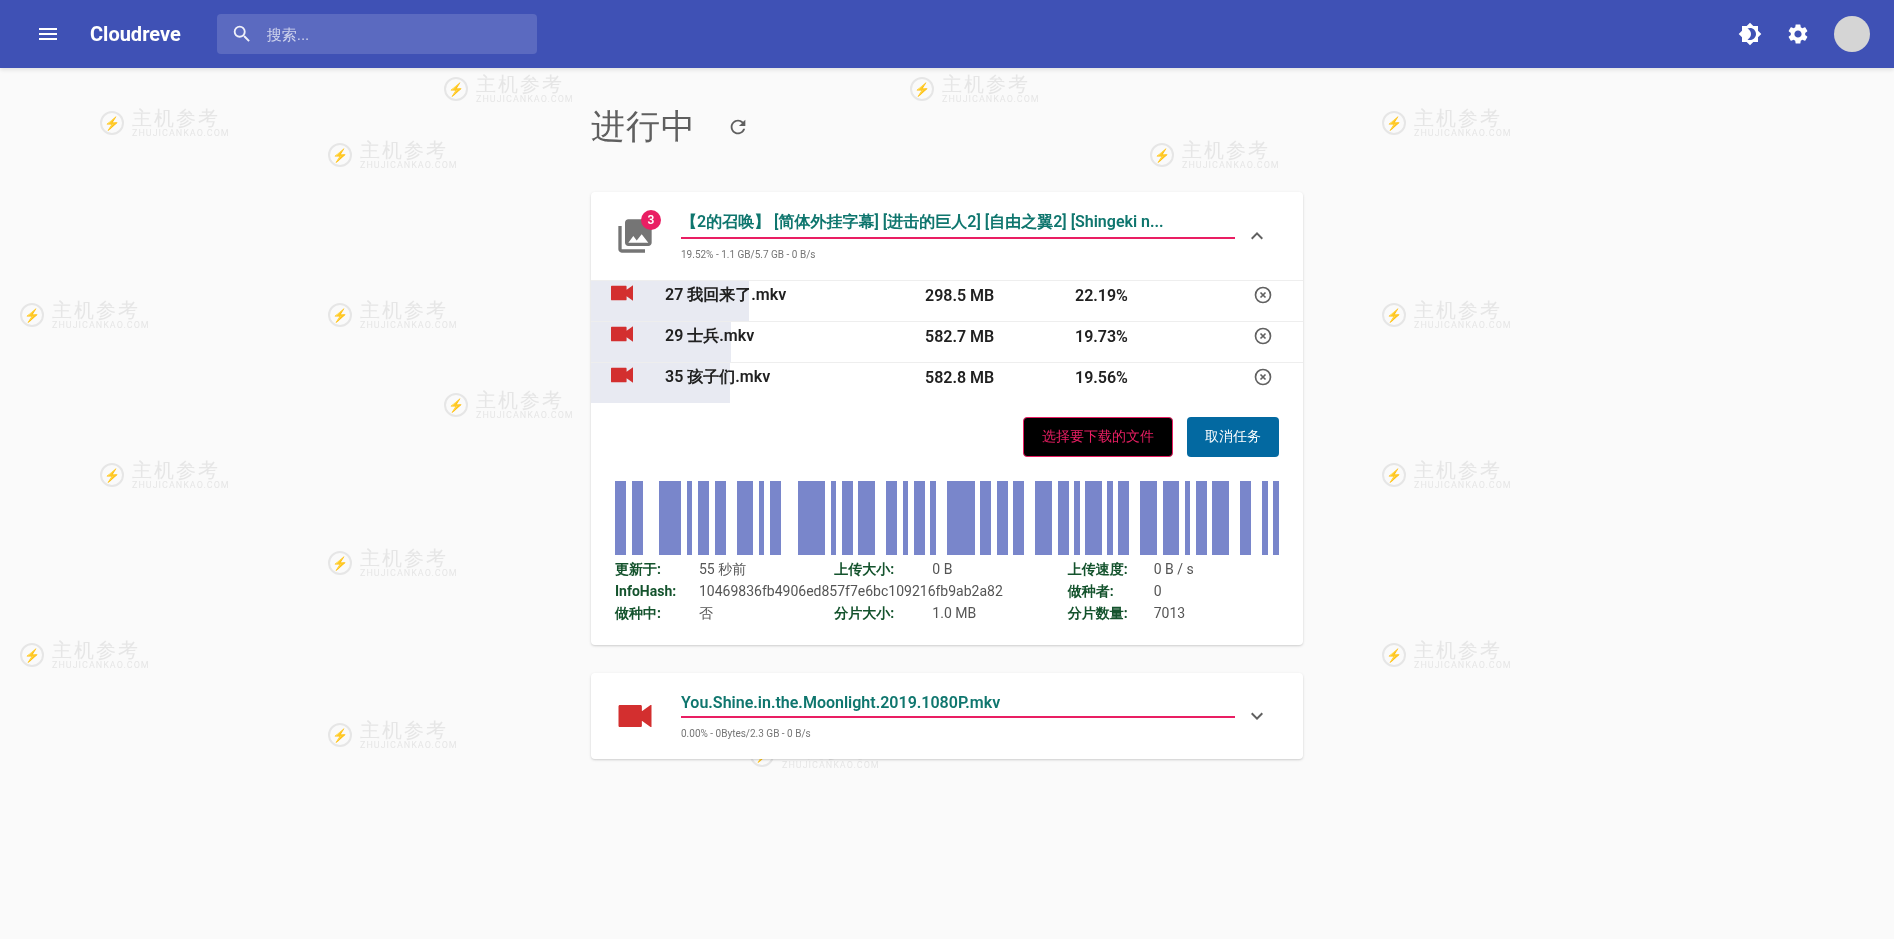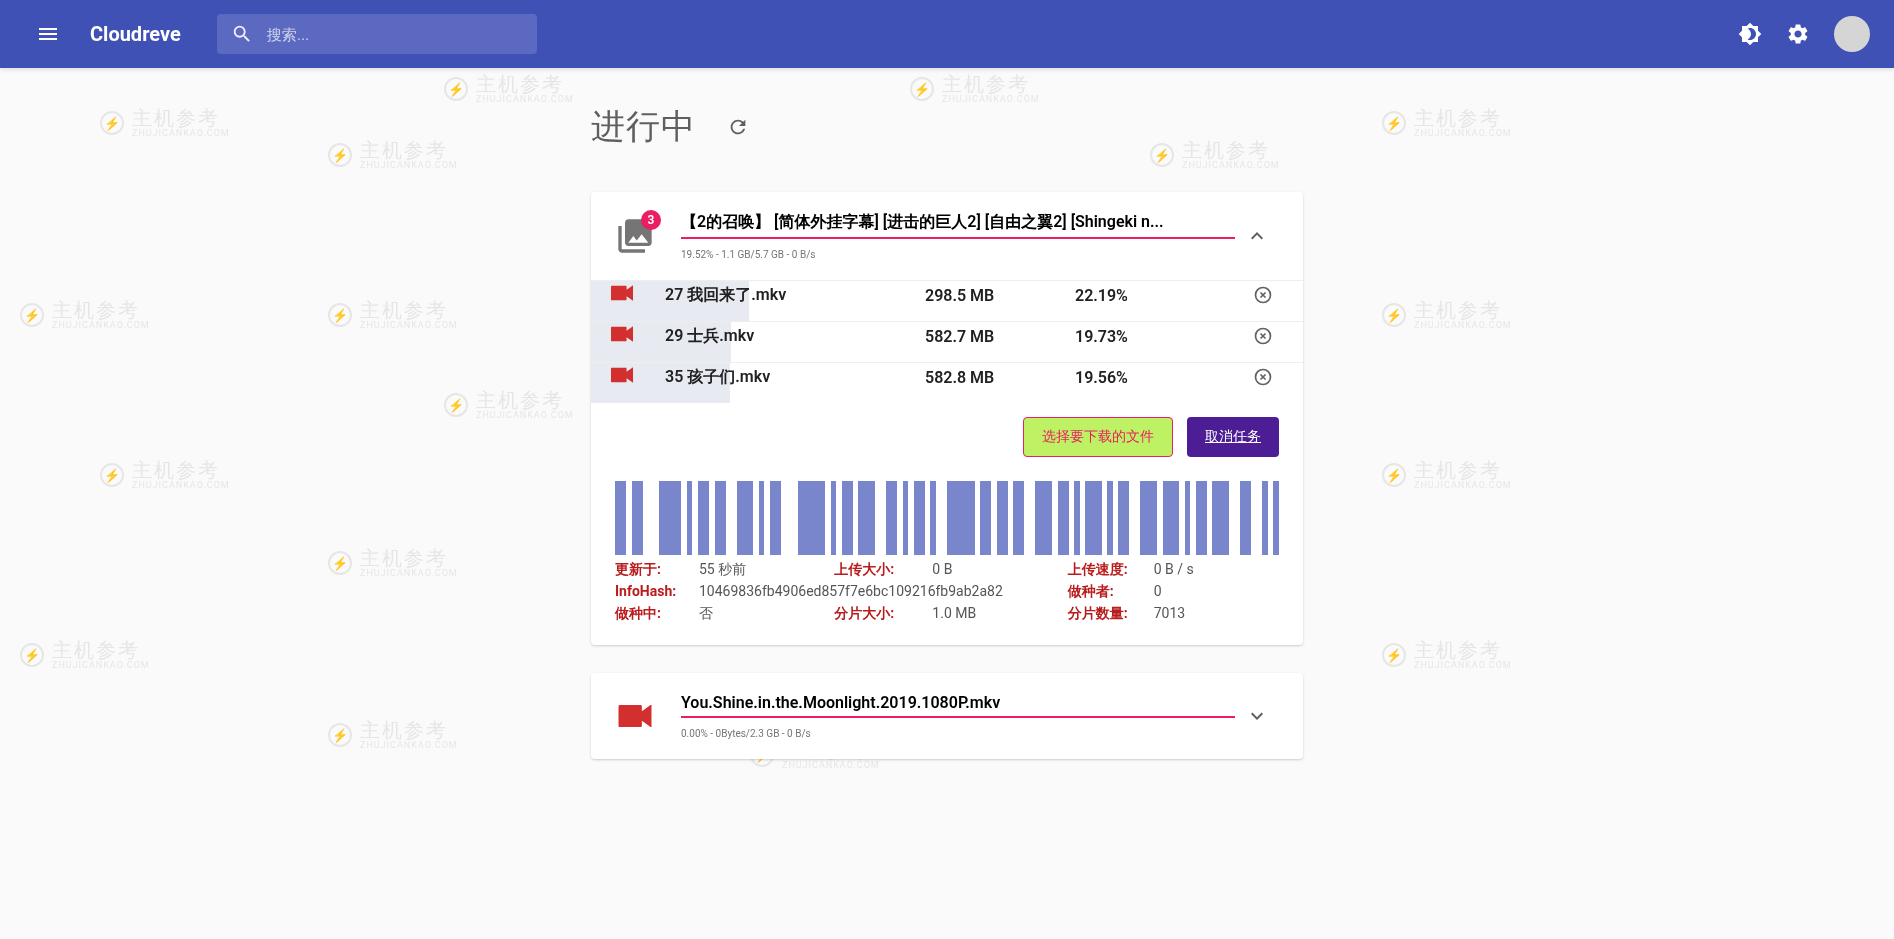--- a/index.html
+++ b/index.html
@@ -33,50 +33,50 @@
 
   
   .card { background: #fff; border-radius: 4px; box-shadow: 0 1px 3px rgba(0,0,0,.12), 0 1px 2px rgba(0,0,0,.08); margin-bottom: 28px; overflow: hidden; }
 
   .task-header { display: flex; align-items: center; padding: 20px 24px 20px 22px; position: relative; }
   .task-icon-wrap { position: relative; margin-right: 24px; }
   .task-icon { width: 44px; height: 44px; display: flex; align-items: center; justify-content: center; color: #757575; }
   .task-icon.red { color: #d32f2f; }
   .badge { position: absolute; top: -4px; right: -4px; min-width: 20px; height: 20px; padding: 0 4px; border-radius: 10px; background: #e91e63; color: #fff; font-size: 12px; font-weight: 600; display: flex; align-items: center; justify-content: center; }
   .task-info { flex: 1; min-width: 0; }
-  .task-title { font-size: 16px; font-weight: 600; color: #000000; overflow: hidden; white-space: nowrap; text-overflow: ellipsis; }
+  .task-title { font-size: 16px; font-weight: 600; color: #0f766e; overflow: hidden; white-space: nowrap; text-overflow: ellipsis; }
   .task-divider { height: 2px; background: #e91e63; margin: 4px 0 10px; width: 100%; }
   .task-sub { font-size: 10px; color: #757575; }
   .chevron-btn { width: 44px; height: 44px; display: flex; align-items: center; justify-content: center; color: #616161; cursor: pointer; }
 
   
   .file-row { display: flex; align-items: center; padding: 0 26px 12px 20px; position: relative; border-top: 1px solid #eee; }
   .file-row:first-of-type { border-top: 1px solid #eee; }
   .file-row .progress-bg { position: absolute; left: 0; top: 0; bottom: 0; background: #e8eaf2; z-index: 0; }
   .file-row > * { position: relative; z-index: 1; }
   .file-icon { width: 22px; color: #d32f2f; margin-right: 32px; }
   .file-name { flex: 0 0 260px; font-size: 16px; font-weight: 600; color: #212121; }
   .file-size { flex: 0 0 150px; font-size: 16px; font-weight: 600; color: #212121; }
   .file-pct  { flex: 0 0 140px; font-size: 16px; font-weight: 600; color: #212121; }
   .file-cancel { width: 28px; height: 28px; display: flex; align-items: center; justify-content: center; color: #616161; cursor: pointer; margin-left: auto; }
 
   
   .btn-row { display: flex; justify-content: flex-end; gap: 14px; padding: 14px 24px 24px; }
   .btn { height: 40px; padding: 0 18px; border-radius: 4px; font-size: 14px; font-weight: 500; display: inline-flex; align-items: center; cursor: pointer; }
-  .btn-outline { border: 1px solid #e91e63; color: #e91e63; background: #bef264; }
-  .btn-filled  { background: #4c1d95; color: #fff; text-decoration: underline; }
+  .btn-outline { border: 1px solid #e91e63; color: #e91e63; background: #000000; }
+  .btn-filled  { background: #0369a1; color: #fff; }
 
   
   .piece-bar { height: 74px; padding: 0 24px; display: flex; align-items: stretch; gap: 0; }
   .piece { flex: 1; background: #fff; }
   .piece.on { background: #7986cb; }
 
   
   .info-grid { display: grid; grid-template-columns: 74px 1fr 88px 1fr 76px 1fr; column-gap: 10px; row-gap: 4px; padding: 6px 24px 22px; font-size: 14px; }
-  .info-grid .k { color: #b91c1c; font-weight: 700; }
+  .info-grid .k { color: #14532d; font-weight: 700; }
   .info-grid .v { color: #555; }
   .info-grid .span4 { grid-column: span 3; }
 </style>
 </head>
 <body>
 
 <div class="watermark-layer">
   <div class="wm" style="top:108px; left:100px;">
       <span class="ring">⚡</span>
       <span class="text">

